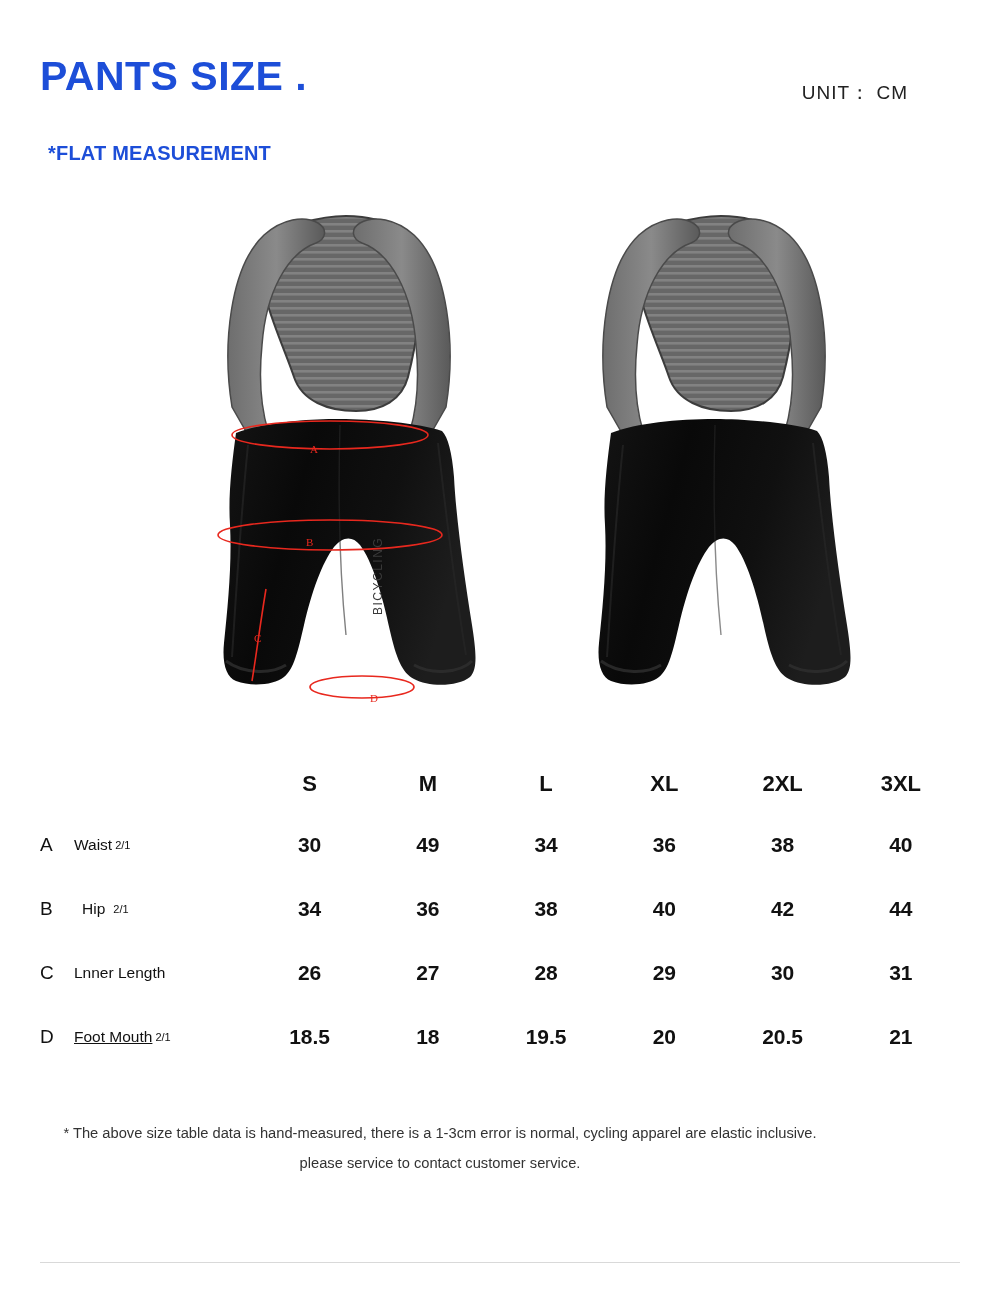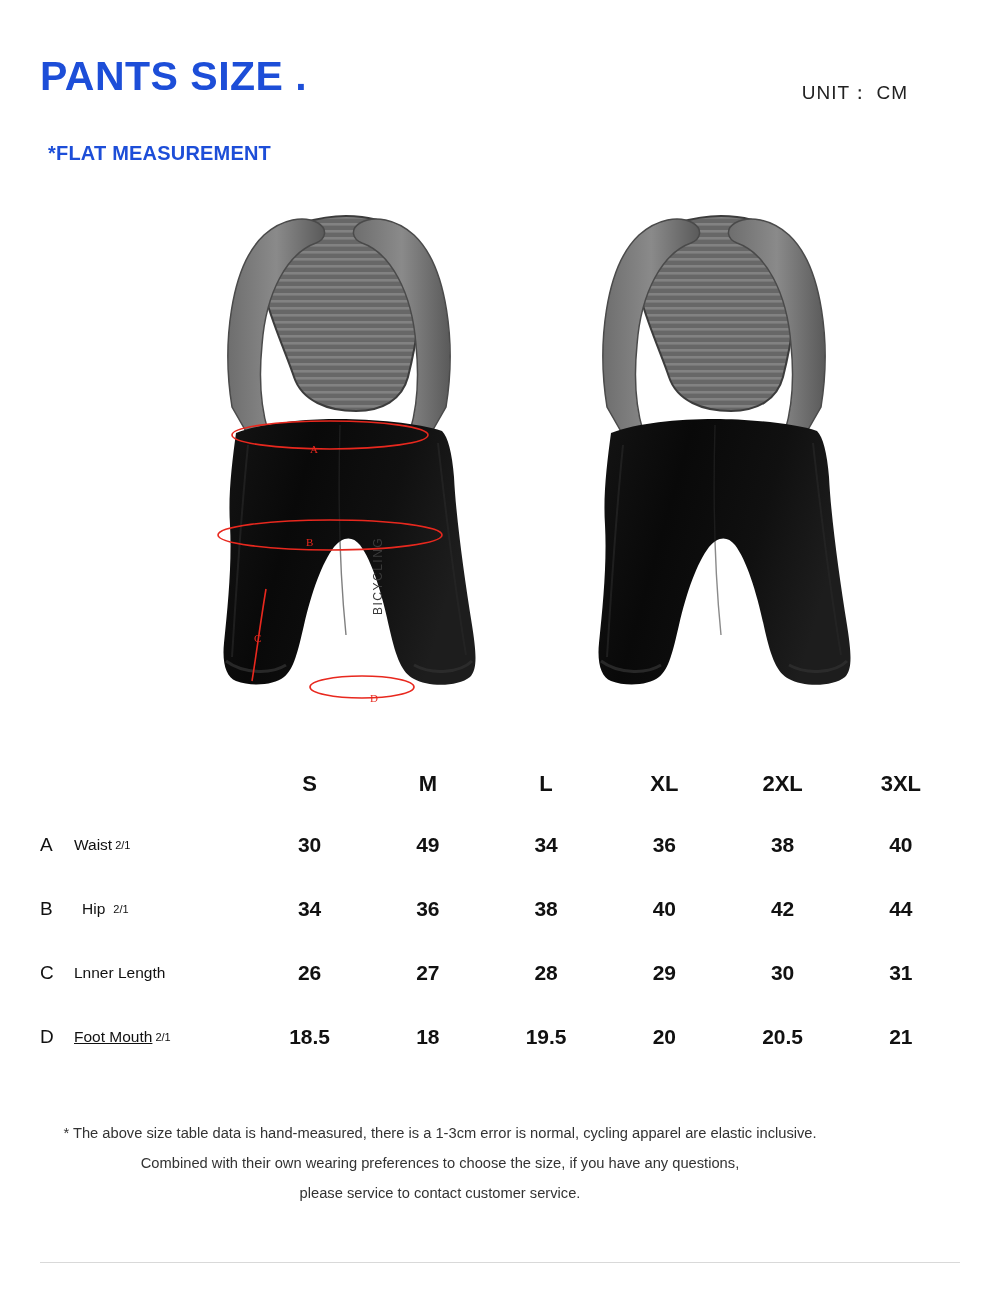--- a/index.html
+++ b/index.html
@@ -358,18 +358,17 @@
           <td>20</td>
           <td>20.5</td>
           <td>21</td>
         </tr>
       </tbody>
     </table>
   </div>
 
   <div class="note">
     <span class="line1">* The above size table data is hand-measured, there is a 1-3cm error is normal, cycling apparel are elastic inclusive.</span>
-    <span class="line2">Combined with their own wearing preferences to choose the size, if you have any questions,</span>
     <span class="line3">please service to contact customer service.</span>
   </div>
 
   <div class="bottom-rule"></div>
 </div>
 
 </body></html>

